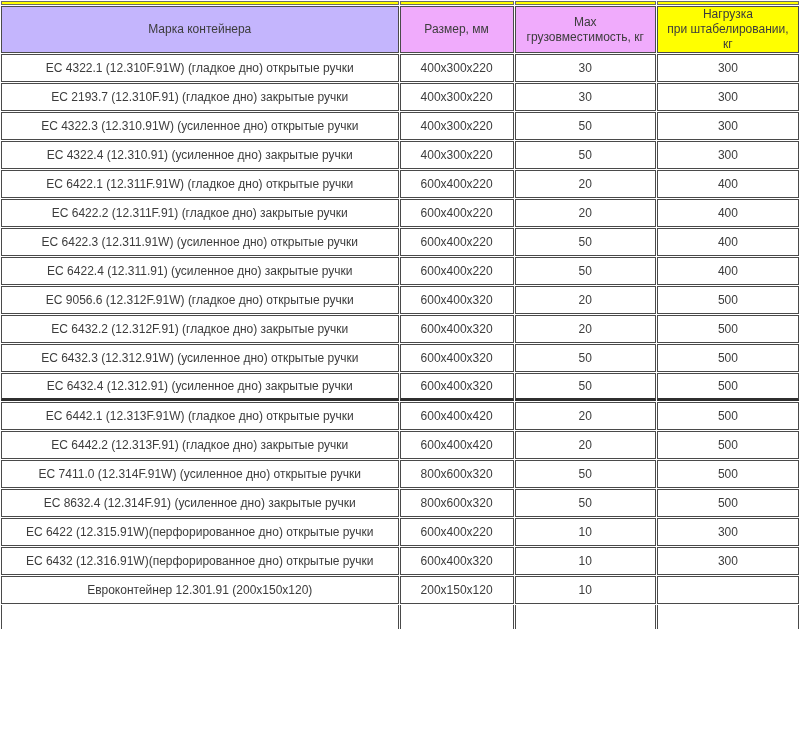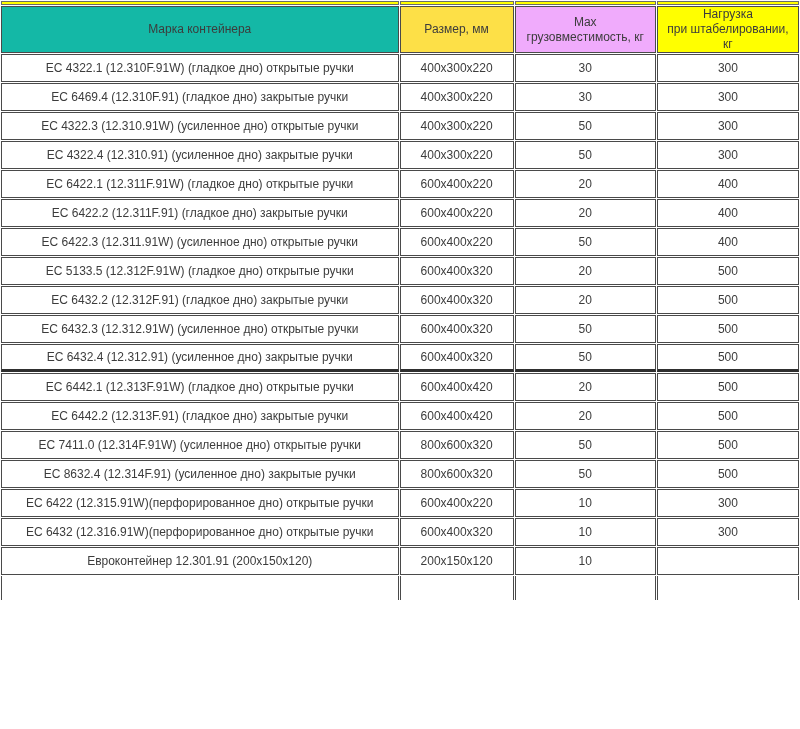--- a/index.html
+++ b/index.html
@@ -76,37 +76,37 @@
       <col style="width:142px">
     </colgroup>
     <thead>
       <tr class="crop-top">
         <td style="background: rgb(255, 255, 0);"></td>
         <td style="background: rgb(255, 255, 0);"></td>
         <td style="background: rgb(255, 255, 0);"></td>
         <td style="background: rgb(255, 255, 0);"></td>
       </tr>
       <tr class="header-row">
-        <th style="background: #14b8a6;">Марка контейнера</th>
-        <th style="background: #fde047;">Размер, мм</th>
+        <th style="background: #c4b5fd;">Марка контейнера</th>
+        <th style="background: #f0abfc;">Размер, мм</th>
         <th style="background: #f0abfc;">Max
 грузовместимость, кг</th>
         <th style="background: rgb(255, 255, 0); margin-top: 22px;">Нагрузка
 при штабелировании, кг</th>
       </tr>
     </thead>
     <tbody class="rows" id="table-body">
         <tr>
           <td>ЕС 4322.1 (12.310F.91W) (гладкое дно) открытые ручки</td>
           <td>400x300x220</td>
           <td>30</td>
           <td>300</td>
         </tr>
         <tr>
-          <td>ЕС 6469.4 (12.310F.91) (гладкое дно) закрытые ручки</td>
+          <td>ЕС 2193.7 (12.310F.91) (гладкое дно) закрытые ручки</td>
           <td>400x300x220</td>
           <td>30</td>
           <td>300</td>
         </tr>
         <tr>
           <td>ЕС 4322.3 (12.310.91W) (усиленное дно) открытые ручки</td>
           <td>400x300x220</td>
           <td>50</td>
           <td>300</td>
         </tr>
@@ -128,21 +128,27 @@
           <td>20</td>
           <td>400</td>
         </tr>
         <tr>
           <td>ЕС 6422.3 (12.311.91W) (усиленное дно) открытые ручки</td>
           <td>600x400x220</td>
           <td>50</td>
           <td>400</td>
         </tr>
         <tr>
-          <td>ЕС 5133.5 (12.312F.91W) (гладкое дно) открытые ручки</td>
+          <td>ЕС 6422.4 (12.311.91) (усиленное дно) закрытые ручки</td>
+          <td>600x400x220</td>
+          <td>50</td>
+          <td>400</td>
+        </tr>
+        <tr>
+          <td>ЕС 9056.6 (12.312F.91W) (гладкое дно) открытые ручки</td>
           <td>600x400x320</td>
           <td>20</td>
           <td>500</td>
         </tr>
         <tr>
           <td>ЕС 6432.2 (12.312F.91) (гладкое дно) закрытые ручки</td>
           <td>600x400x320</td>
           <td>20</td>
           <td>500</td>
         </tr>

